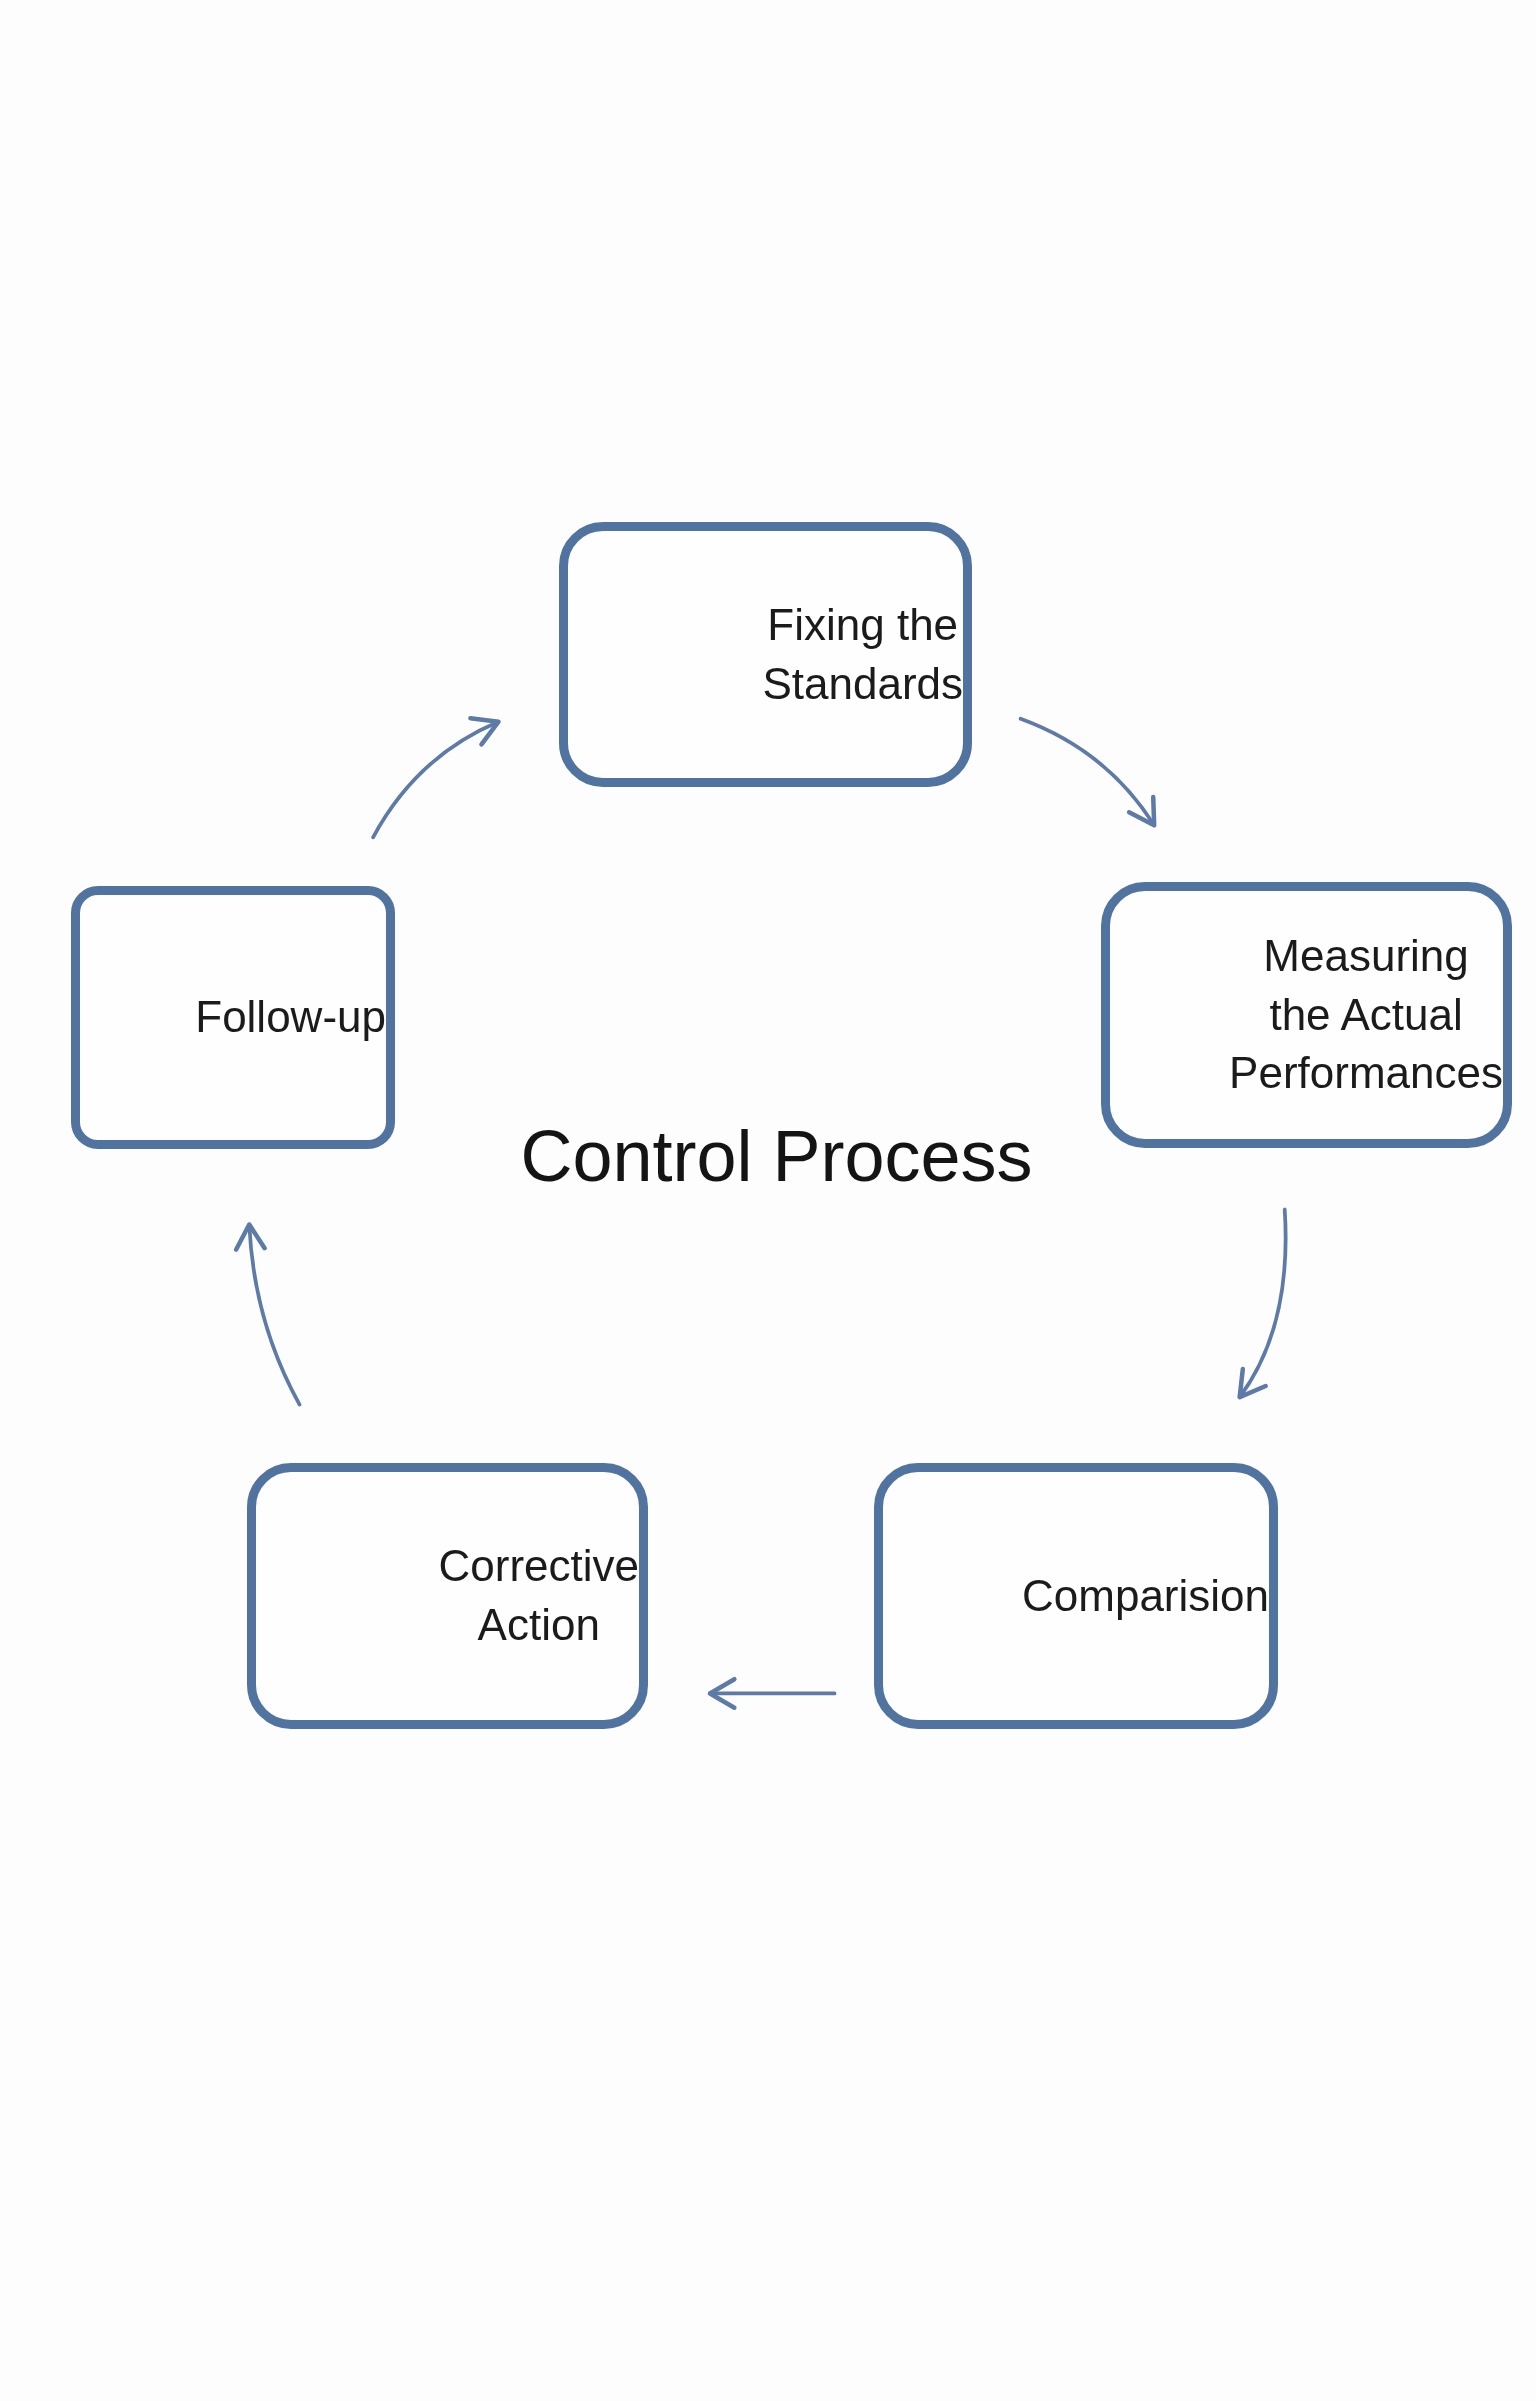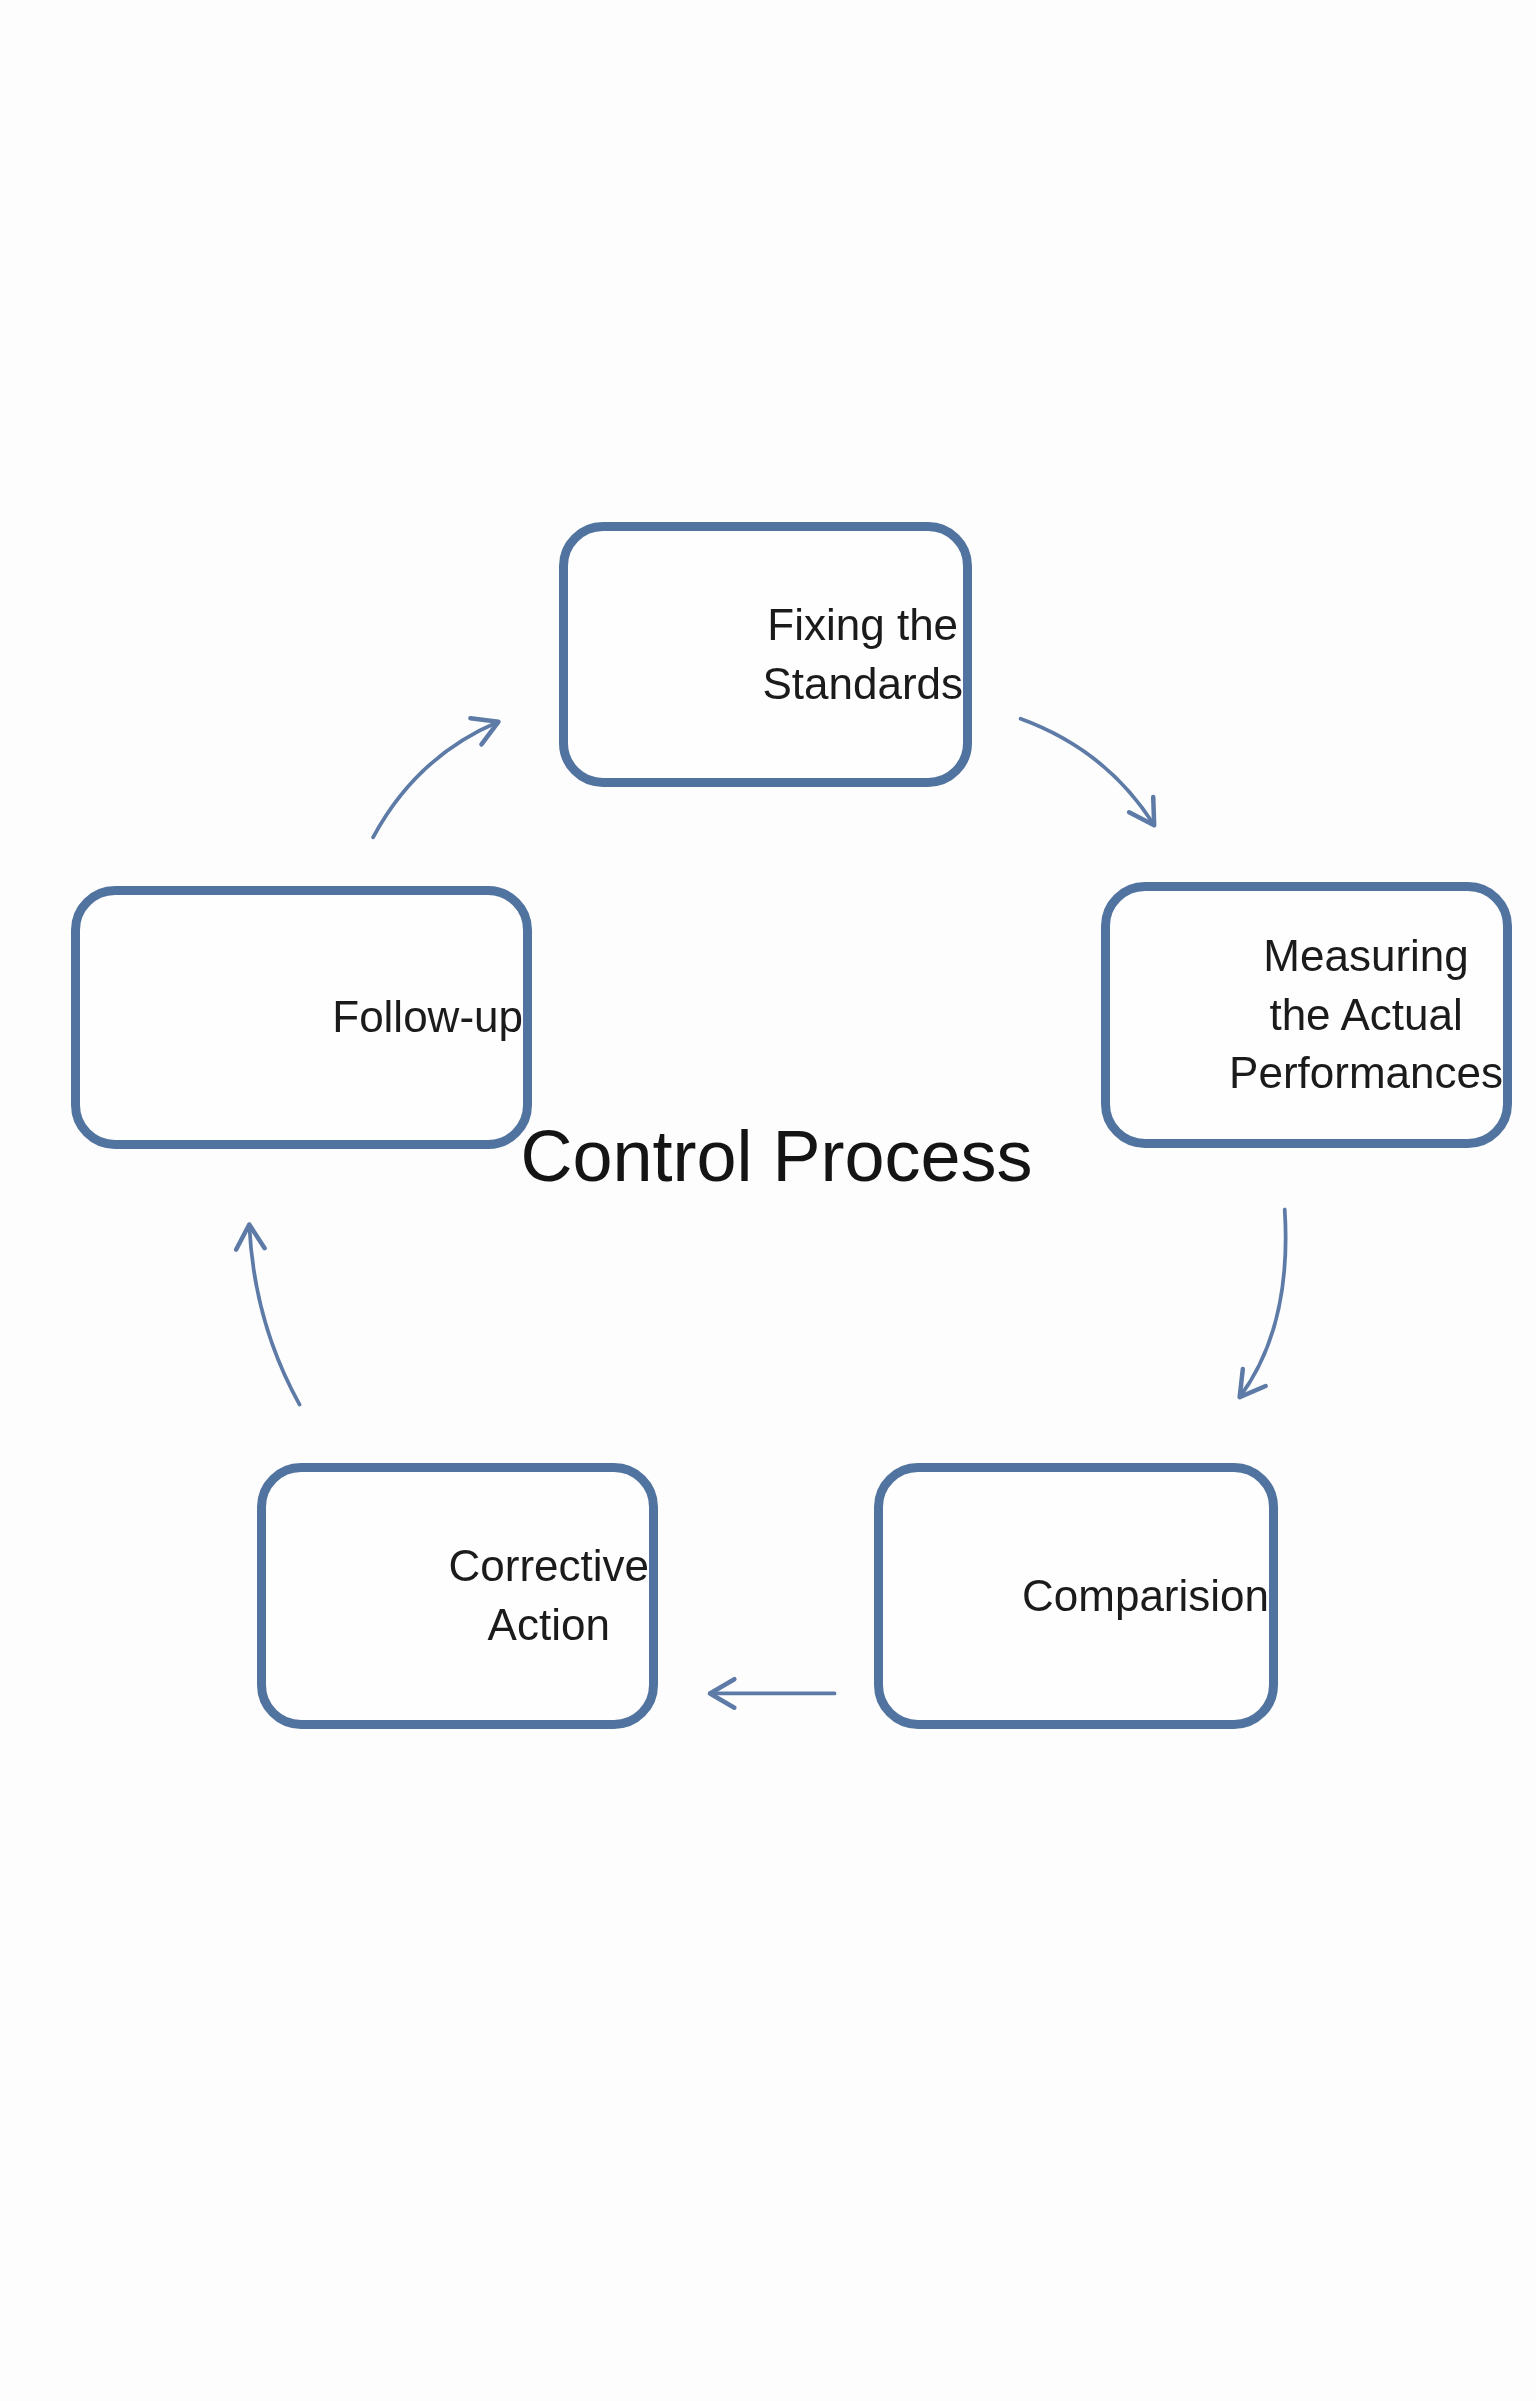--- a/index.html
+++ b/index.html
@@ -21,22 +21,22 @@
     align-items: center;
     justify-content: flex-end;
     text-align: center;
     white-space: pre-line;
     font-size: 44px;
     line-height: 1.34;
     color: var(--text, #1b1b1b);
   }
   #node-fixing      { left: 559px;  top: 522px;  width: 413px; height: 265px; }
   #node-measuring   { left: 1101px; top: 882px; width: 411px; height: 266px; }
-  #node-followup    { left: 71px;   top: 886px; width: 461px; height: 263px; }
-  #node-corrective  { left: 257px;  top: 1463px; width: 401px; height: 266px; padding-left: 47px; }
+  #node-followup    { left: 71px;   top: 886px; width: 324px; height: 263px; border-radius: 27px; }
+  #node-corrective  { left: 247px;  top: 1463px; width: 401px; height: 266px; padding-left: 47px; }
   #node-comparision { left: 874px; top: 1463px; width: 404px; height: 266px; padding-left: 8px; }
   .diagram-title {
     position: absolute;
     left: 420px;
     top: 1117px;
     width: 713px;
     text-align: center;
     font-size: 72px;
     line-height: 1.1;
     color: var(--title-text, #111);

